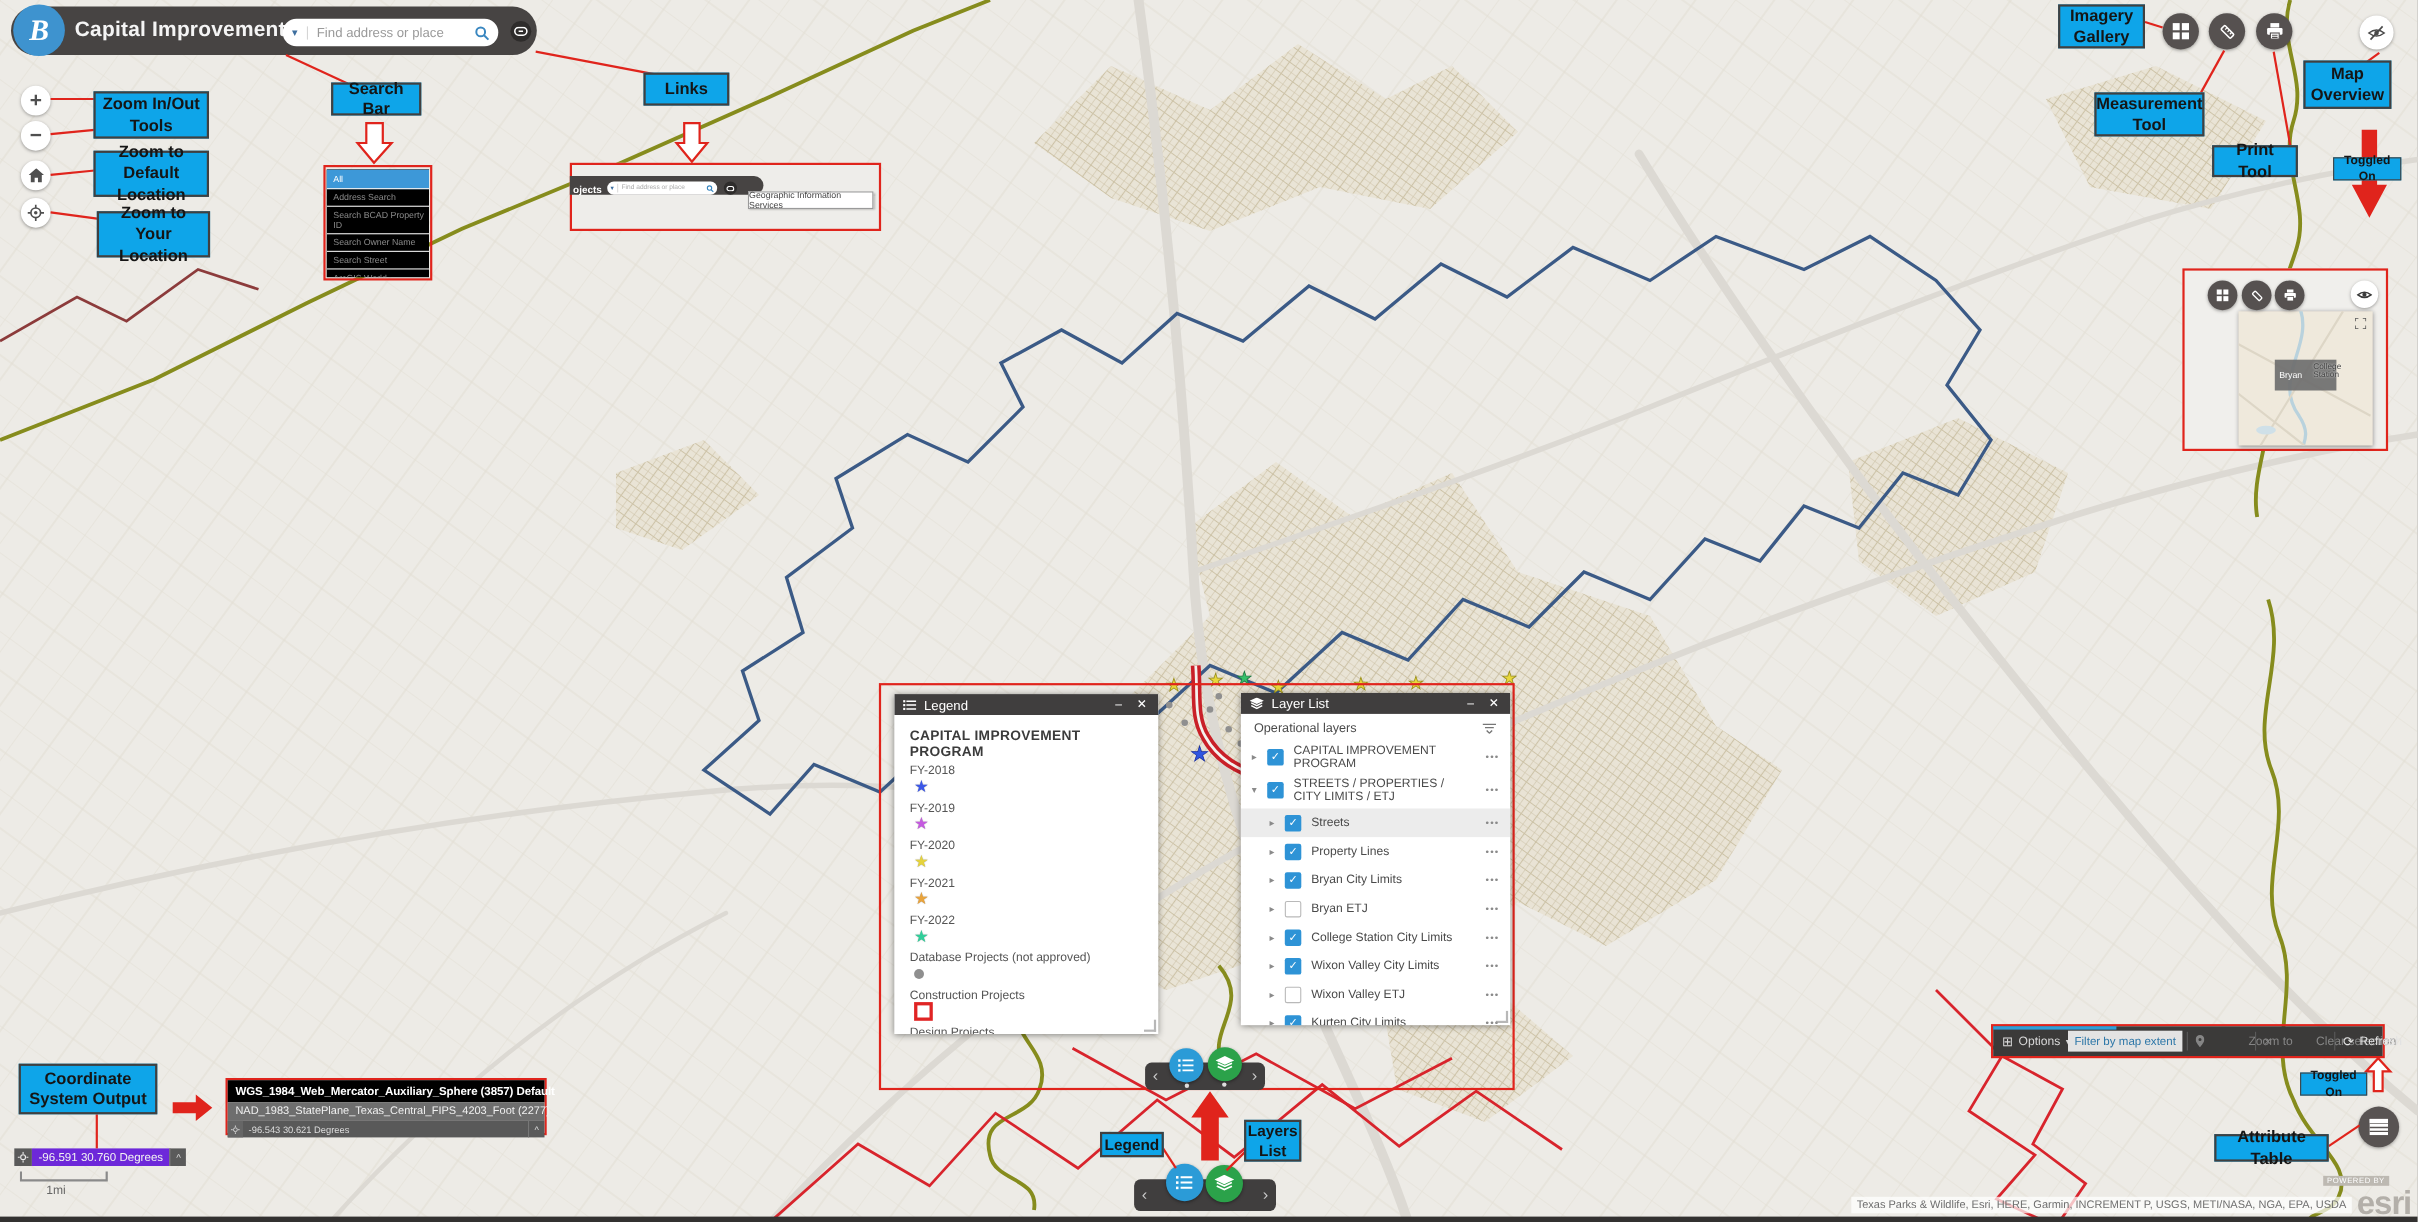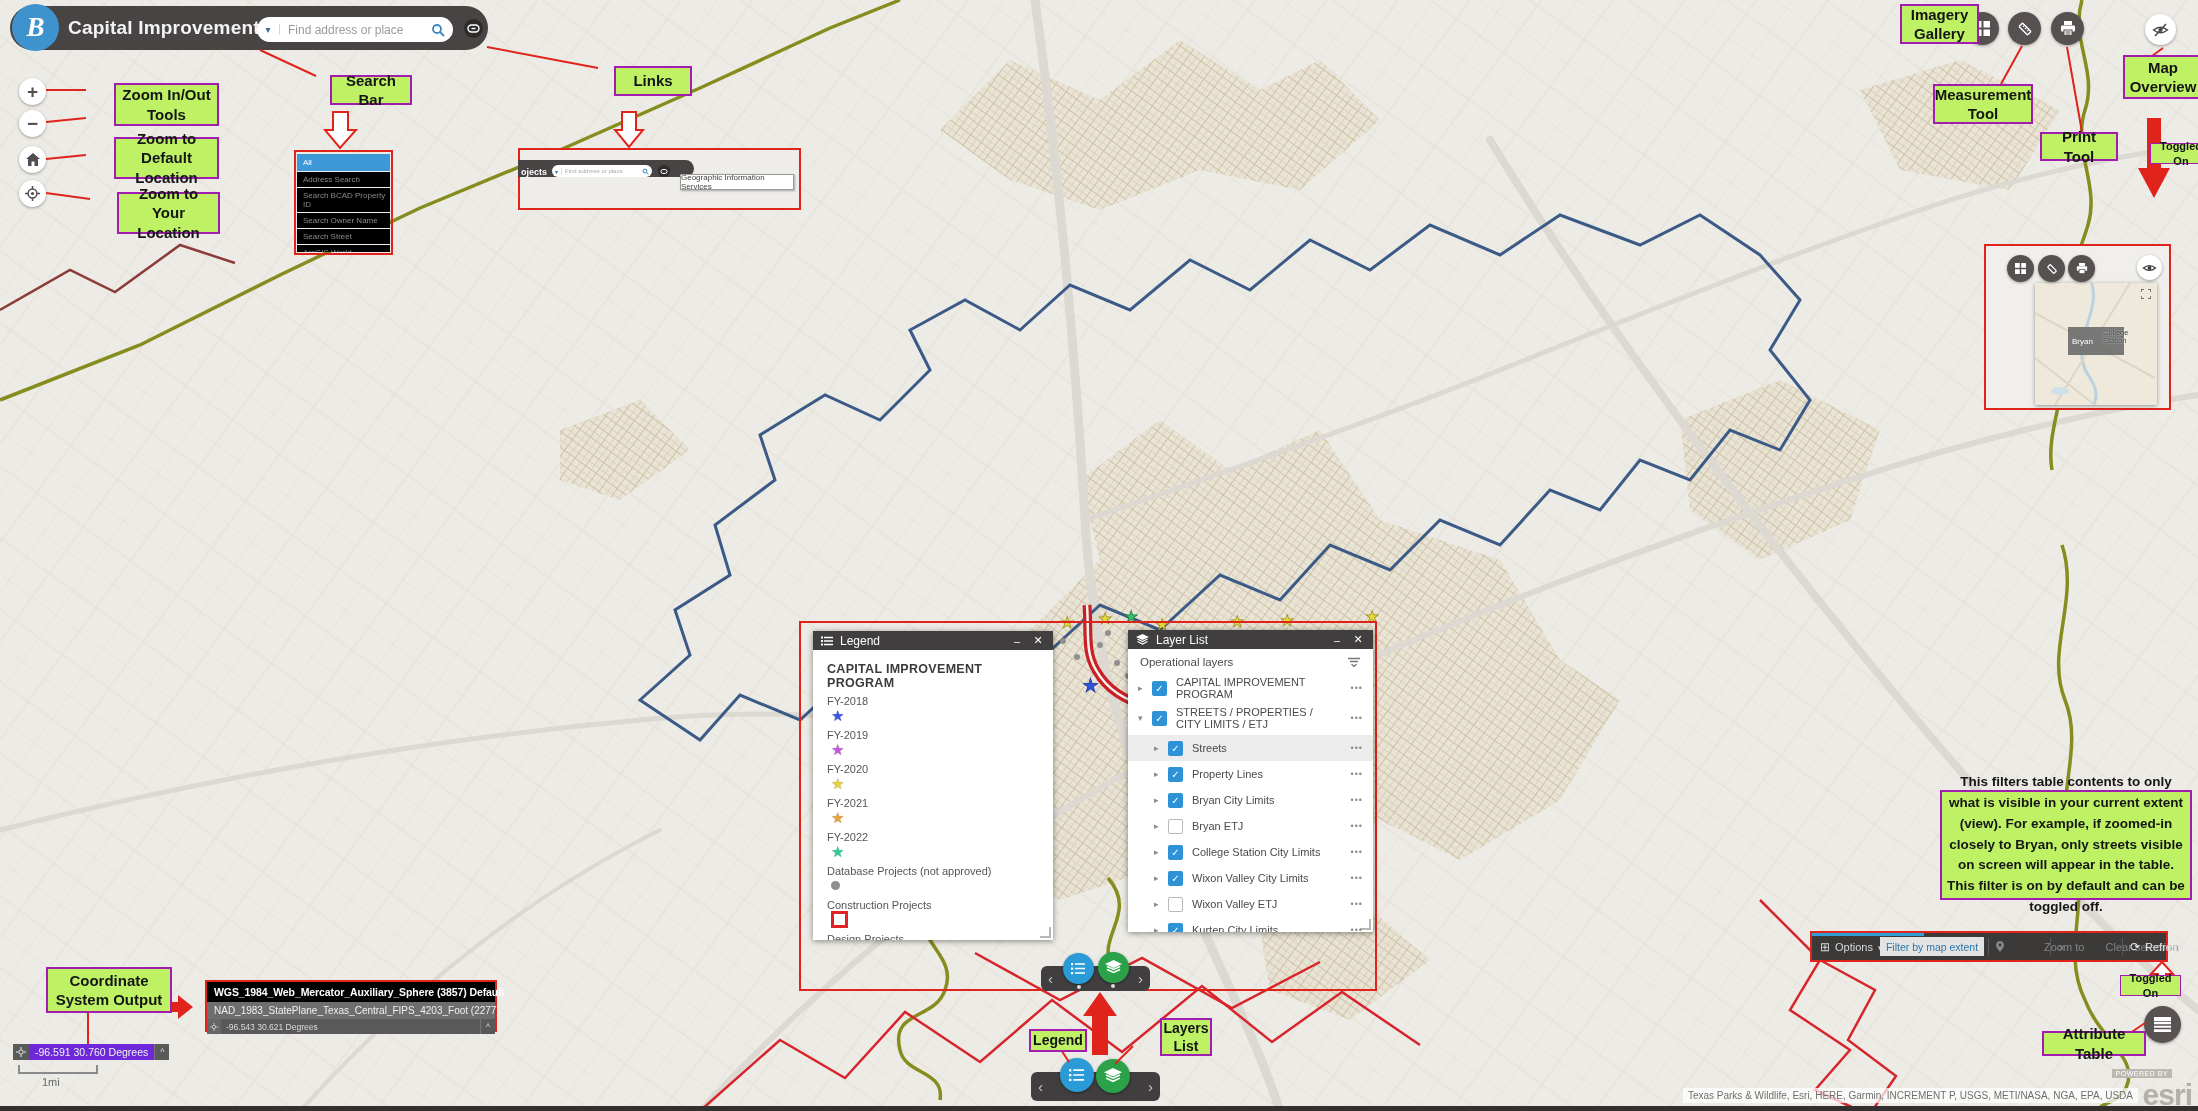--- a/index.html
+++ b/index.html
@@ -1,23 +1,23 @@
 <!DOCTYPE html>
 <html><head>
 <meta charset="utf-8">
 <style>
   html,body{margin:0;padding:0;background:#555;}
   #stage{position:relative;width:2198px;height:1111px;overflow:hidden;
          font-family:"Liberation Sans",sans-serif;background:#edebe6;}
   svg{display:block}
   .abs{position:absolute}
   
-  .ab{position:absolute;background:#bef264;border:2px solid #a21caf;color:#151515;
+  .ab{position:absolute;background:#0ea5e9;border:2px solid #404040;color:#151515;
       font-weight:bold;font-size:15px;line-height:1.3;display:flex;align-items:center;
-      justify-content:center;text-align:center;z-index:50;box-sizing:border-box;padding:2px 4px;margin-left:29px;}
+      justify-content:center;text-align:center;z-index:50;box-sizing:border-box;padding:2px 4px;}
   .ab.sm{font-size:11px;border-width:1.5px;padding:1px 20px;}
   
   .rf{position:absolute;border:2px solid #e0241c;box-sizing:border-box;z-index:12;}
   
   .hbar{position:absolute;left:10px;top:6px;width:478px;height:44px;border-radius:22px;
         background:#474443;z-index:30;}
   .logo{position:absolute;left:12px;top:4px;width:47px;height:47px;border-radius:50%;
         background:#3e93cf;z-index:31;display:flex;align-items:center;justify-content:center;
         color:#fff;font-family:"Liberation Serif",serif;font-style:italic;font-weight:bold;font-size:27px;}
   .htitle{position:absolute;left:68px;top:6px;height:44px;display:flex;align-items:center;
@@ -636,17 +636,16 @@
   <div class="ab" style="left:301px;top:75px;width:82px;height:30px">Search Bar</div>
   <div class="ab" style="left:585px;top:66px;width:78px;height:30px">Links</div>
   <div class="ab" style="left:1871px;top:4px;width:79px;height:40px">Imagery Gallery</div>
   <div class="ab" style="left:1904px;top:84px;width:100px;height:40px">Measurement Tool</div>
   <div class="ab" style="left:2011px;top:132px;width:78px;height:29px">Print Tool</div>
   <div class="ab" style="left:2094px;top:55px;width:80px;height:44px">Map Overview</div>
   <div class="ab sm" style="left:2121px;top:143px;width:62px;height:21px">Toggled On</div>
   <div class="ab" style="left:17px;top:967px;width:126px;height:46px">Coordinate System Output</div>
   <div class="ab" style="left:1000px;top:1029px;width:58px;height:23px;font-size:14px">Legend</div>
   <div class="ab" style="left:1131px;top:1018px;width:52px;height:38px;font-size:14px">Layers List</div>
-  <div class="ab" style="left:1911px;top:790px;width:252px;height:110px;font-size:13.5px;line-height:1.55">This filters table contents to only what is visible in your current extent (view). For example, if zoomed-in closely to Bryan, only streets visible on screen will appear in the table. This filter is on by default and can be toggled off.</div>
   <div class="ab sm" style="left:2091px;top:975px;width:61px;height:21px">Toggled On</div>
   <div class="ab" style="left:2013px;top:1031px;width:104px;height:25px">Attribute Table</div>
 
 </div>
 
 </body></html>

